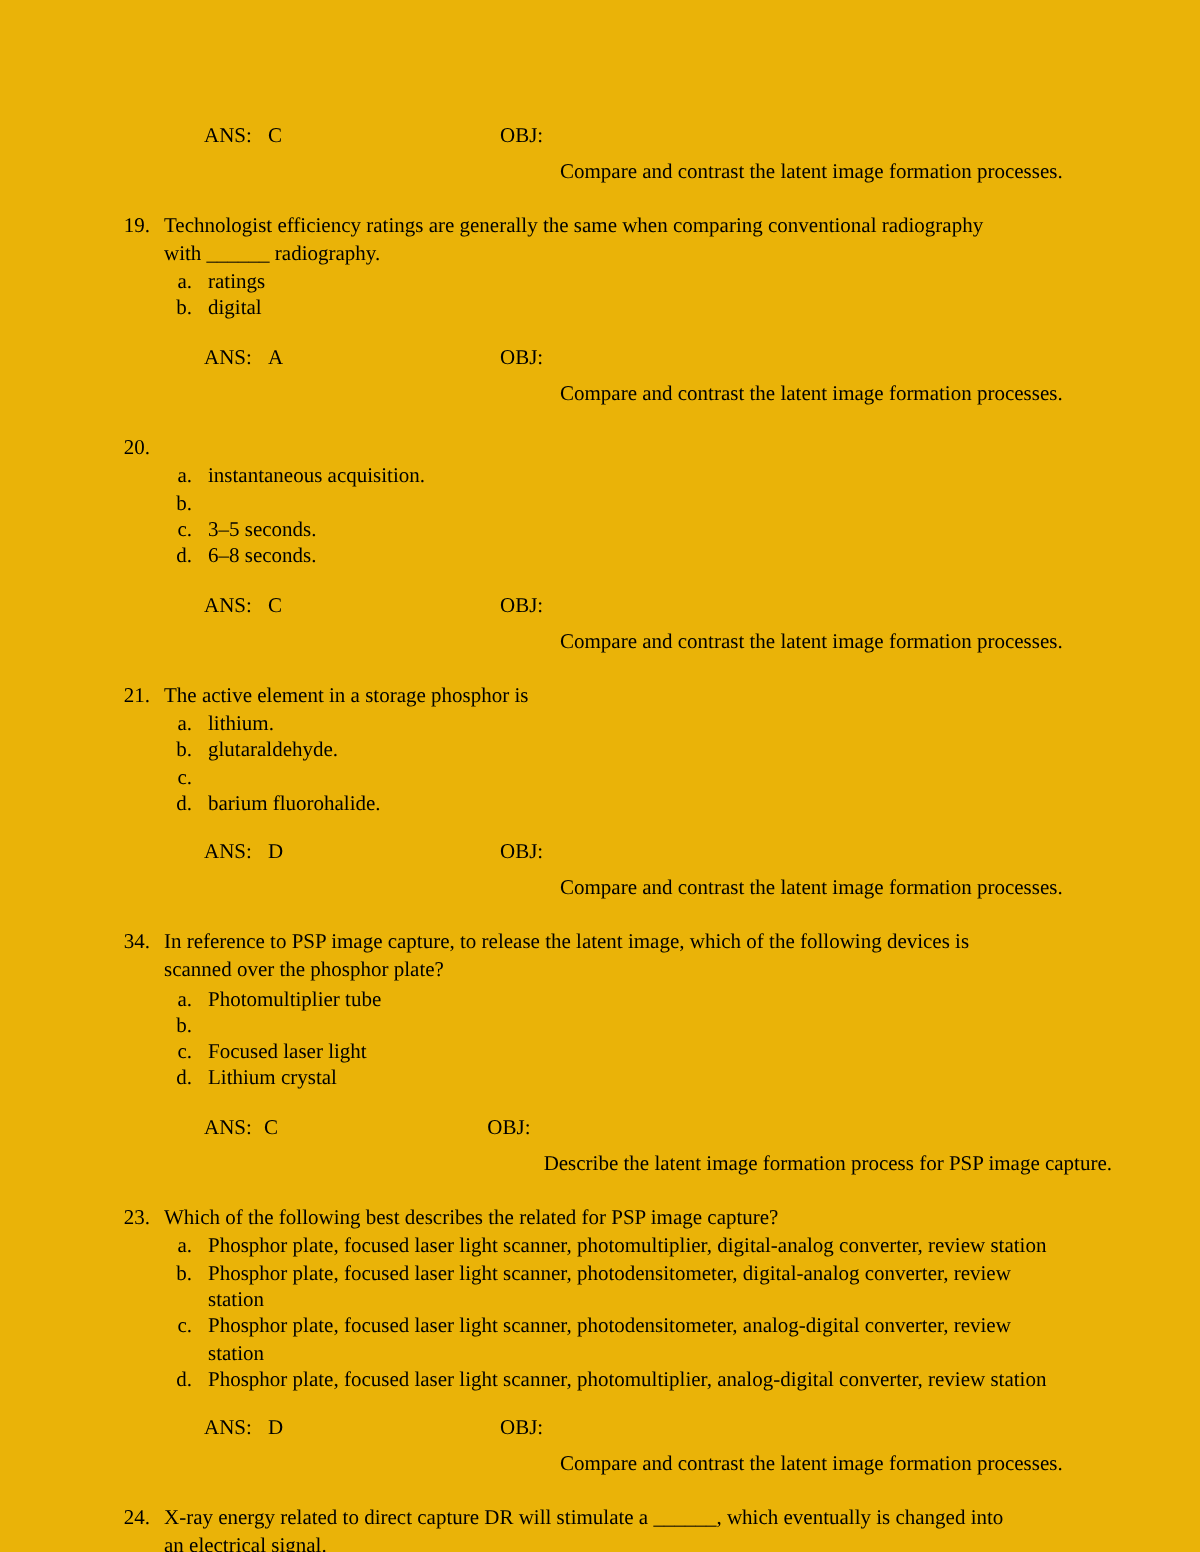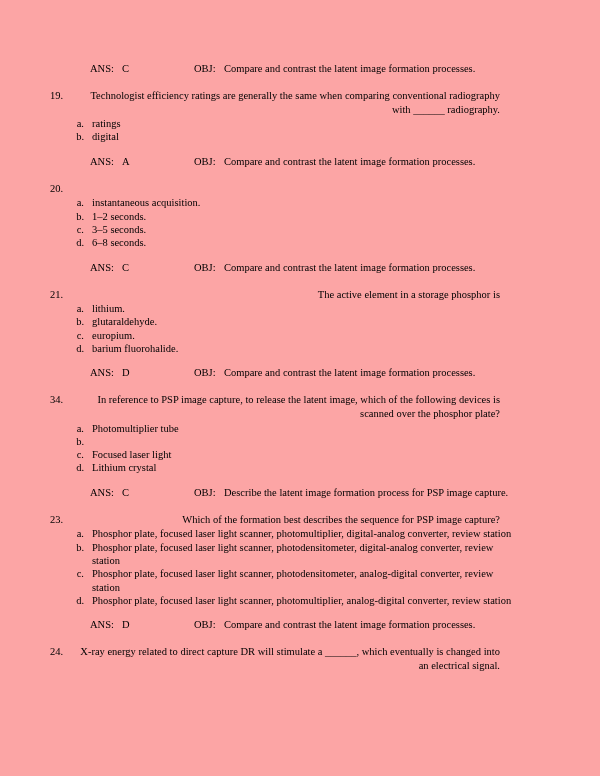--- a/index.html
+++ b/index.html
@@ -11,67 +11,68 @@
     width: 600px;
     height: 776px;
     font-family: "Liberation Serif", serif;
     color: #000000;
     overflow: hidden;
   }
   .page {
     position: relative;
     width: 600px;
     height: 776px;
-    background: #fca5a5;
+    background: #eab308;
     box-sizing: border-box;
-    padding: 62px 44px 10px 48px;
+    padding: 62px 44px 10px 60px;
   }
   .ansline {
     display: flex;
     font-size: 10.5px;
     line-height: 14px;
     margin: 0;
     padding: 0;
   }
   .ansline .ans-label {
     width: 32px;
     margin-left: 42px;
     white-space: nowrap;
   }
   .ansline .ans-value {
     width: 72px;
     white-space: nowrap;
   }
   .ansline .obj-label {
     width: 30px;
     white-space: nowrap;
+    margin-left: 44px;
   }
   .ansline .obj-value {
     white-space: nowrap;
+    margin-top: 18px;
   }
   .qblock {
     margin-top: 13px;
   }
   .qhead {
     display: flex;
     align-items: flex-start;
     font-size: 10.5px;
     line-height: 13.6px;
   }
   .qnum {
     width: 22px;
     flex: 0 0 22px;
     text-align: right;
     padding-right: 7px;
     box-sizing: border-box;
   }
   .qtext {
     flex: 1 1 auto;
     max-width: 430px;
-    text-align: right;
   }
   .choices {
     margin: 1px 0 0 0;
     padding: 0;
   }
   .choice {
     display: flex;
     align-items: flex-start;
     font-size: 10.5px;
     line-height: 13.3px;
@@ -130,21 +131,20 @@
     <div class="qhead">
       <span class="qnum">20.</span>
     </div>
     <div class="choices">
       <div class="choice">
         <span class="clet">a.</span>
         <span class="ctext">instantaneous acquisition.</span>
       </div>
       <div class="choice">
         <span class="clet">b.</span>
-        <span class="ctext">1–2 seconds.</span>
       </div>
       <div class="choice">
         <span class="clet">c.</span>
         <span class="ctext">3–5 seconds.</span>
       </div>
       <div class="choice">
         <span class="clet">d.</span>
         <span class="ctext">6–8 seconds.</span>
       </div>
     </div>
@@ -165,21 +165,20 @@
       <div class="choice">
         <span class="clet">a.</span>
         <span class="ctext">lithium.</span>
       </div>
       <div class="choice">
         <span class="clet">b.</span>
         <span class="ctext">glutaraldehyde.</span>
       </div>
       <div class="choice">
         <span class="clet">c.</span>
-        <span class="ctext">europium.</span>
       </div>
       <div class="choice">
         <span class="clet">d.</span>
         <span class="ctext">barium fluorohalide.</span>
       </div>
     </div>
     <div class="ansline ans-after">
       <span class="ans-label">ANS:</span>
       <span class="ans-value">D</span>
       <span class="obj-label">OBJ:</span>
@@ -213,21 +212,21 @@
       <span class="ans-label">ANS:</span>
       <span class="ans-value">C</span>
       <span class="obj-label">OBJ:</span>
       <span class="obj-value">Describe the latent image formation process for PSP image capture.</span>
     </div>
   </div>
 
   <div class="qblock">
     <div class="qhead">
       <span class="qnum">23.</span>
-      <span class="qtext">Which of the formation best describes the sequence for PSP image capture?</span>
+      <span class="qtext">Which of the following best describes the related for PSP image capture?</span>
     </div>
     <div class="choices">
       <div class="choice">
         <span class="clet">a.</span>
         <span class="ctext">Phosphor plate, focused laser light scanner, photomultiplier, digital-analog converter, review station</span>
       </div>
       <div class="choice">
         <span class="clet">b.</span>
         <span class="ctext">Phosphor plate, focused laser light scanner, photodensitometer, digital-analog converter, review station</span>
       </div>

